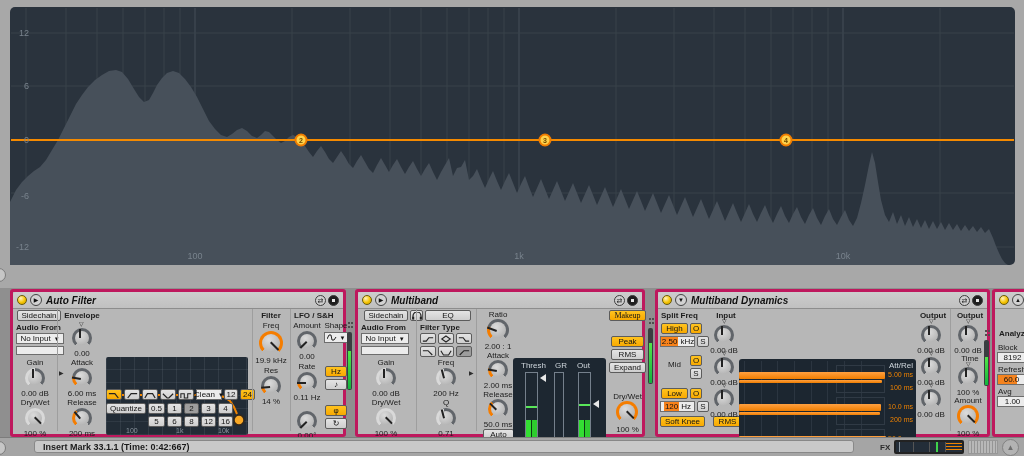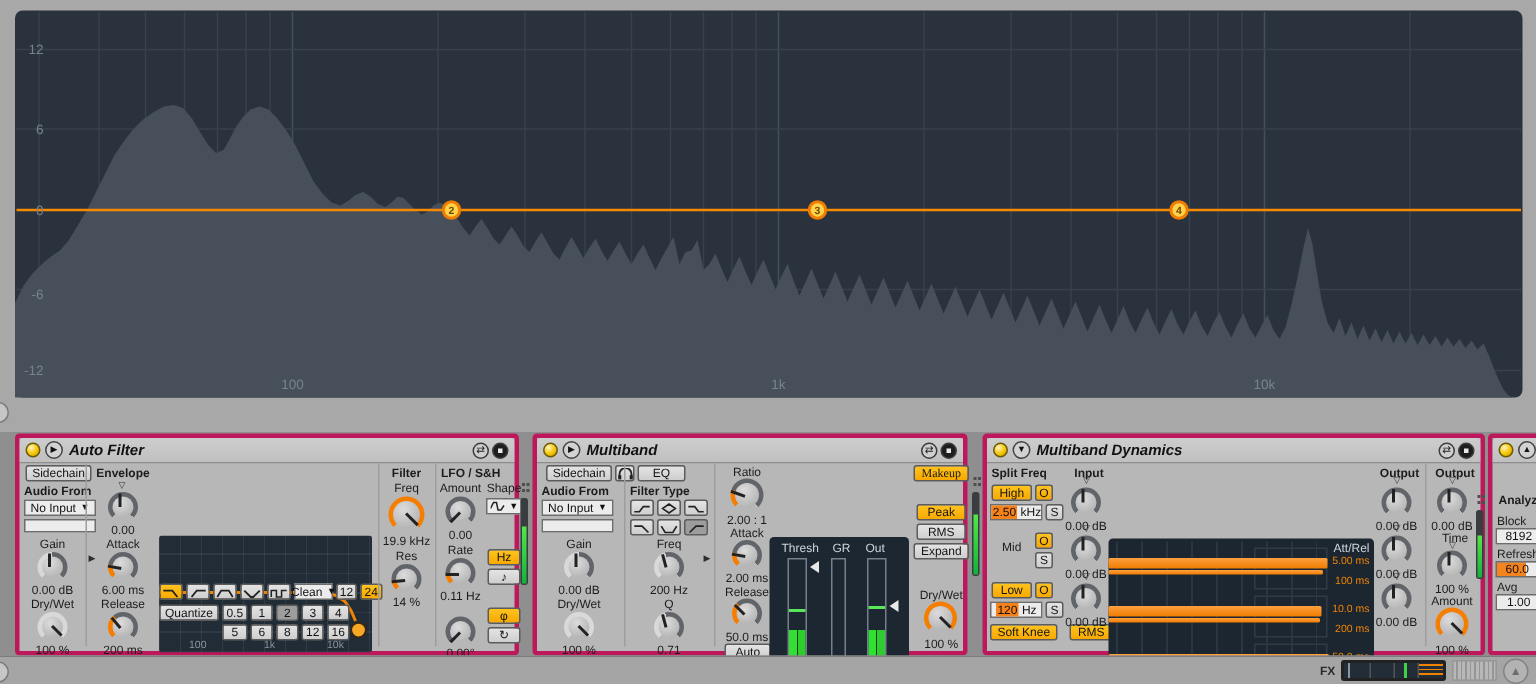--- a/index.html
+++ b/index.html
@@ -270,21 +270,21 @@
     </div>
 
     <div class="bt" style="left:6px;top:18px;width:44px;height:11px;">Sidechain</div>
     <div class="bt" style="left:52px;top:18px;width:13px;height:11px;">
       <svg width="10" height="8" viewBox="0 0 10 8">
         <path d="M1,7 V4 A4,4 0 0 1 9,4 V7" fill="none" stroke="#222" stroke-width="1.2"></path>
         <rect x="0.2" y="4.8" width="2" height="2.8" fill="#222"></rect>
           <rect x="7.8" y="4.8" width="2" height="2.8" fill="#222"></rect>
         </svg>
       </div>
-    <div class="bt" style="left:67px;top:18px;width:32px;height:11px;">EQ</div>
+    <div class="bt" style="left:67px;top:18px;width:46px;height:11px;">EQ</div>
 
     <div class="l bd a" style="left:3px;top:31px;">Audio From</div>
     <div class="vb" style="left:3px;top:41px;width:48px;height:11px;">
       <span>No Input</span>
         <span class="arrow">▼</span>
       </div>
     <div class="vb" style="left:3px;top:54px;width:48px;height:9px;"></div>
 
     <div class="l c a" style="left:8px;top:66px;width:40px;">Gain</div>
     <div class="knob dis" style="left:18px;top:76px;width:20px;height:20px;--arc:135deg;--rot:180deg;"></div>
@@ -513,20 +513,22 @@
     <div class="l a" style="left:3px;top:51px;">Block</div>
     <div class="vb" style="left:2px;top:60px;width:31px;height:11px;">8192</div>
     <div class="l a" style="left:3px;top:73px;">Refresh</div>
     <div class="vb" style="left:2px;top:82px;width:29px;height:11px;background:linear-gradient(90deg,#f5831e 0 72%,#ececec 72%);">60.0</div>
     <div class="l a" style="left:3px;top:95px;">Avg</div>
     <div class="vb" style="left:2px;top:104px;width:31px;height:11px;">1.00</div>
   </div>
 
   <div class="statusbar">
     <div class="halfdot" style="left:-8px;top:3px;"></div>
+    <div class="a" style="left:34px;top:2px;width:820px;height:13px;background:#c9c9c9;border:1px solid #888;border-radius:3px;
+         font-size:9px;font-weight:bold;color:#1a1a1a;line-height:13px;padding-left:8px;box-sizing:border-box;">Insert Mark 33.1.1 (Time: 0:42:667)</div>
     <span class="a" style="left:880px;top:5px;font-size:8px;font-weight:bold;color:#2a2a2a;">FX</span>
     <div class="a" style="left:894px;top:2px;width:70px;height:14px;background:#161b22;border:2px solid #222;border-radius:2px;
          box-sizing:border-box;display:flex;">
       <div class="miniseg" style="width:18px;background:#232d38 linear-gradient(90deg,transparent 0 3px,#8a95a0 3px 4px,transparent 4px 8px);"></div>
       <div class="miniseg" style="width:16px;"></div>
       <div class="miniseg" style="width:15px;background:#232d38 linear-gradient(90deg,transparent 0 6px,#3fd34a 6px 8px,transparent 8px);"></div>
       <div class="miniseg" style="width:17px;border-right:none;background:#232d38 repeating-linear-gradient(0deg,transparent 0 2px,#f08300 2px 3px);"></div>
     </div>
     <div class="a" style="left:968px;top:2px;width:30px;height:14px;border:1px solid #949494;box-sizing:border-box;
          background:repeating-linear-gradient(90deg,#bdbdbd 0 2px,#929292 2px 3px);opacity:.8;"></div>

